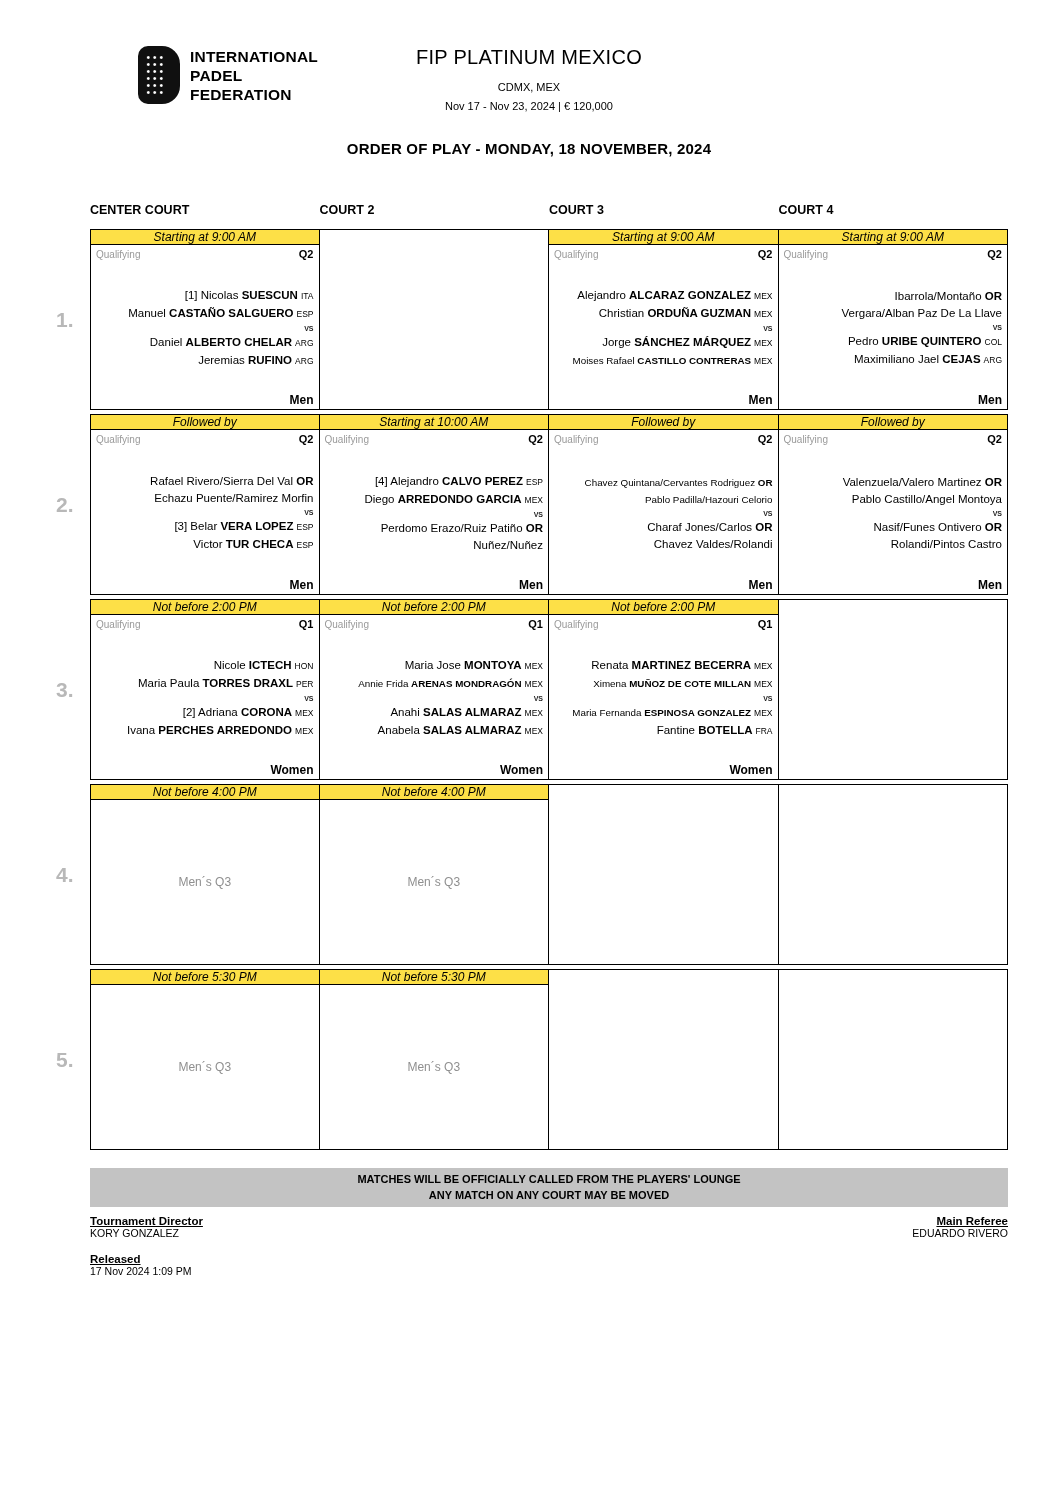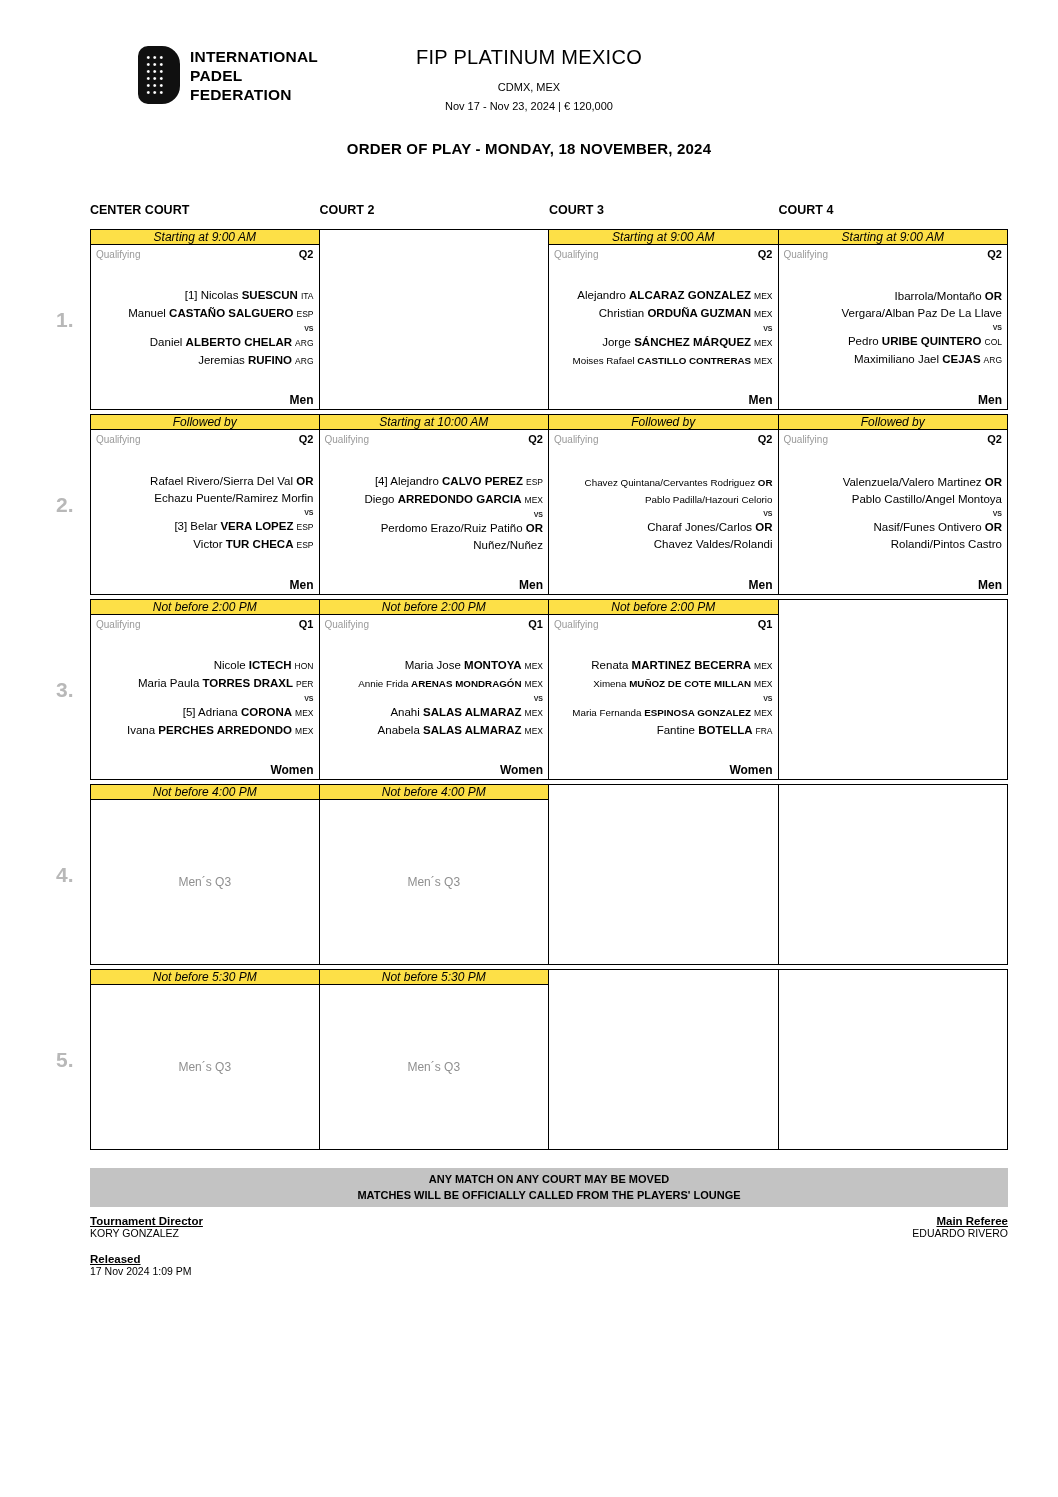--- a/index.html
+++ b/index.html
@@ -220,21 +220,21 @@
             <div class="timebar">Not before 2:00 PM</div>
             <div class="cell-body">
               <div class="meta">
                 <span class="stage">Qualifying</span>
                 <span class="round">Q1</span>
               </div>
               <div class="teams">
                 <div class="pline"><span class="pre">Nicole </span><b>ICTECH</b><span class="nat">HON</span></div>
                 <div class="pline"><span class="pre">Maria Paula </span><b>TORRES DRAXL</b><span class="nat">PER</span></div>
                 <div class="vs">VS</div>
-                <div class="pline"><span class="pre">[5] Adriana </span><b>CORONA</b><span class="nat">MEX</span></div>
+                <div class="pline"><span class="pre">[2] Adriana </span><b>CORONA</b><span class="nat">MEX</span></div>
                 <div class="pline"><span class="pre">Ivana </span><b>PERCHES ARREDONDO</b><span class="nat">MEX</span></div>
               </div>
               <div class="gender">Women</div>
             </div>
           </div>
           <div class="cell">
             <div class="timebar">Not before 2:00 PM</div>
             <div class="cell-body">
               <div class="meta">
                 <span class="stage">Qualifying</span>
@@ -300,22 +300,22 @@
               <div class="placeholder">Men´s Q3</div>
             </div>
           </div>
           <div class="cell empty"></div>
           <div class="cell empty"></div>
         </div>
       </div>
   </div>
 
   <div class="notice">
+    <div>MATCHES WILL BE OFFICIALLY CALLED FROM THE PLAYERS' LOUNGE</div>
     <div>ANY MATCH ON ANY COURT MAY BE MOVED</div>
-    <div>MATCHES WILL BE OFFICIALLY CALLED FROM THE PLAYERS' LOUNGE</div>
   </div>
 
   <div class="foot-left">
     <div class="foot-label">Tournament Director</div>
     <div class="foot-name">KORY GONZALEZ</div>
   </div>
 
   <div class="foot-right">
     <div class="foot-label">Main Referee</div>
     <div class="foot-name">EDUARDO RIVERO</div>

